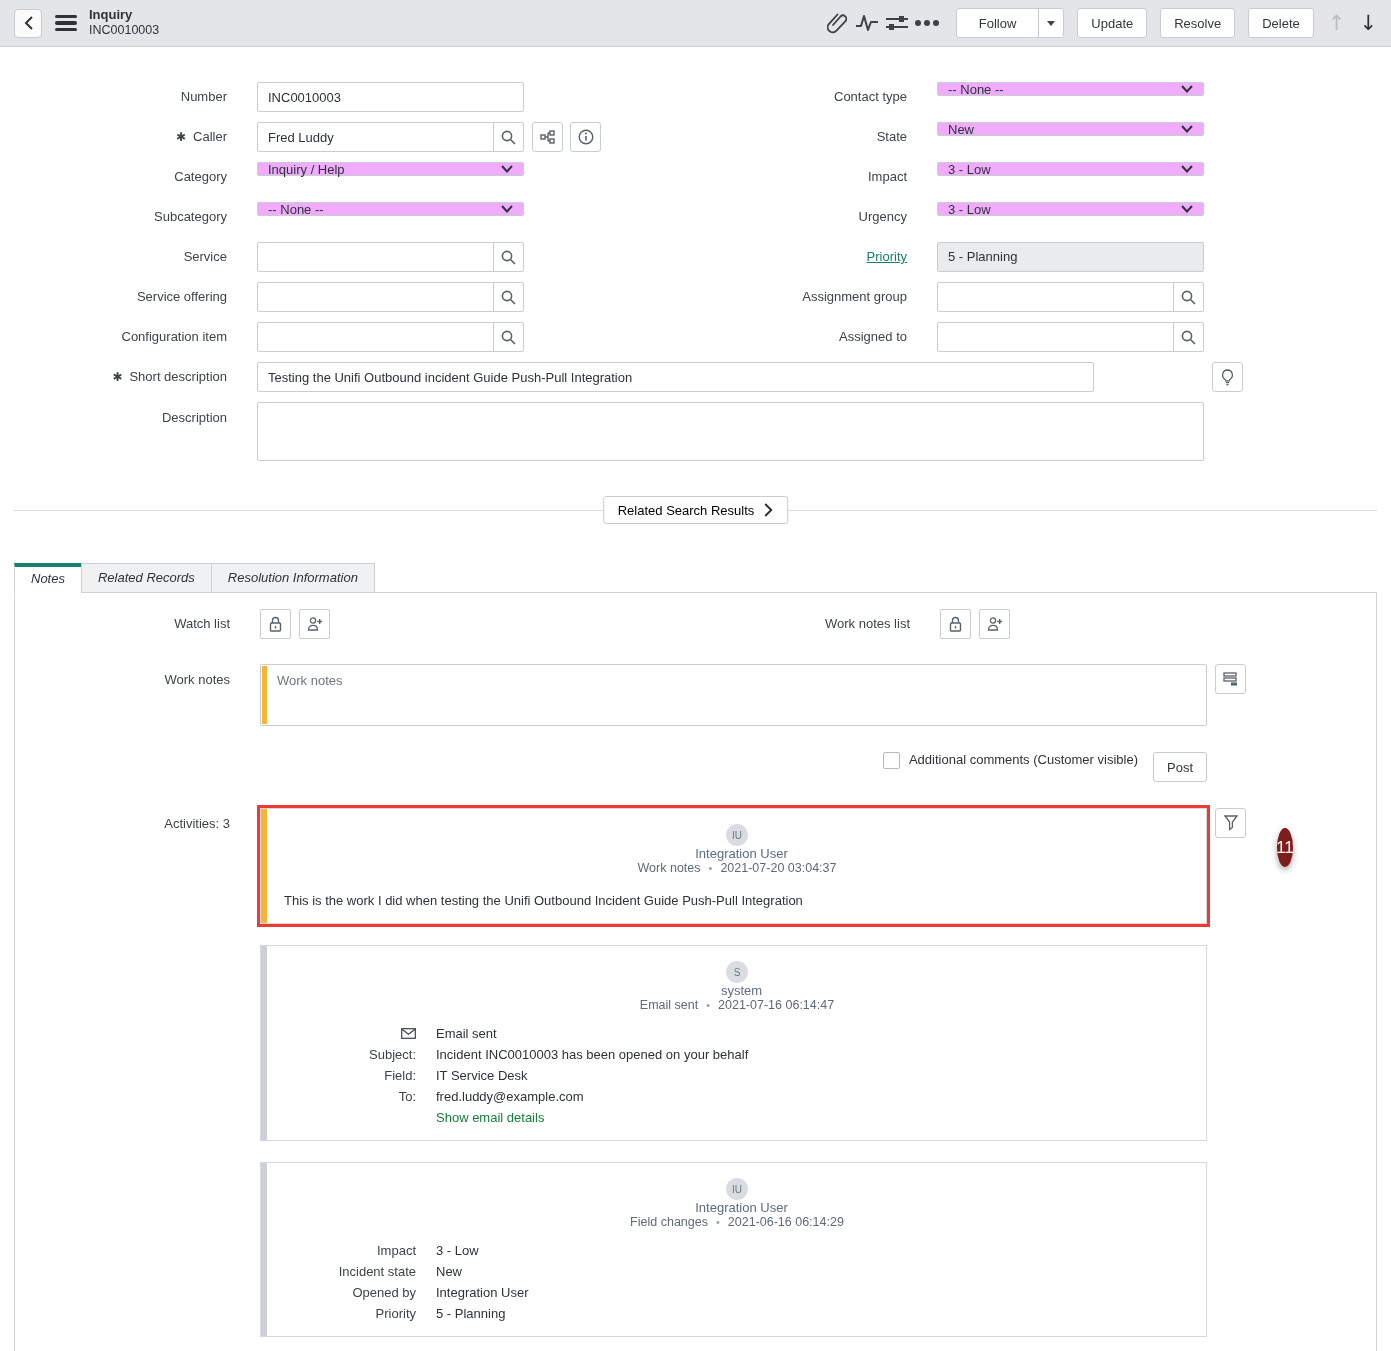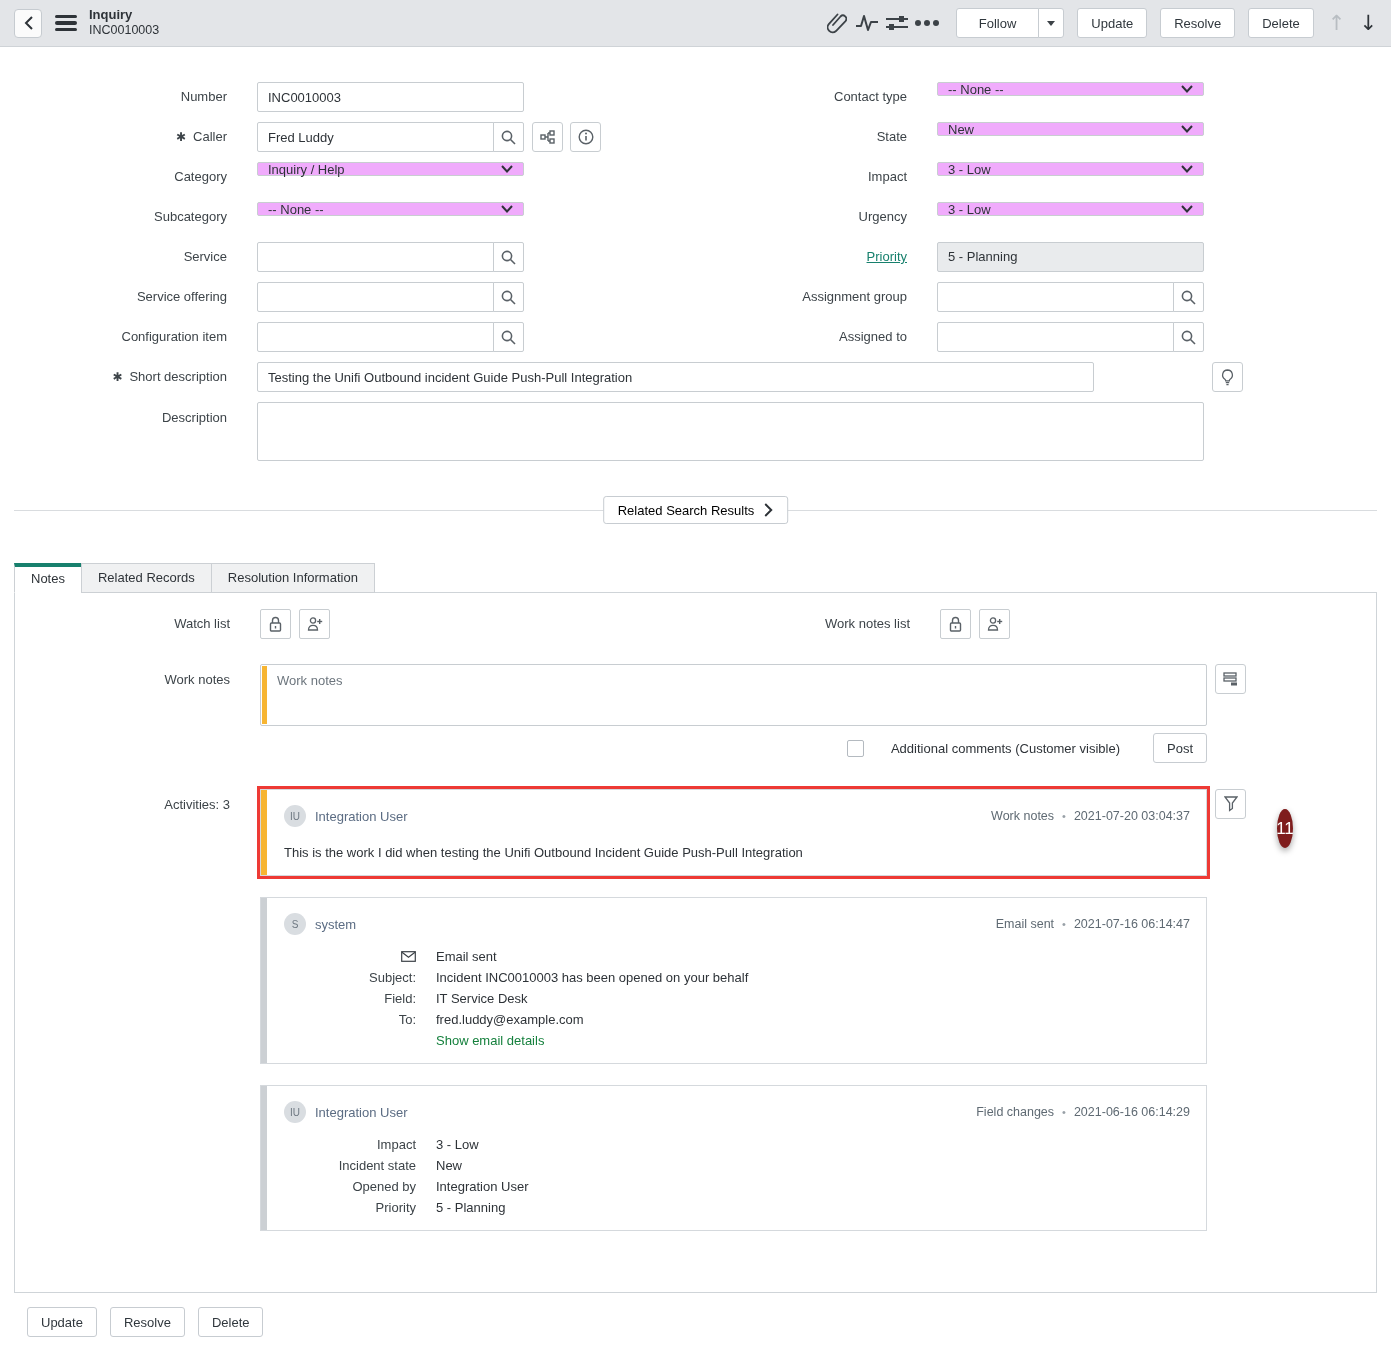--- a/index.html
+++ b/index.html
@@ -49,48 +49,48 @@
   .desc-area { width:947px; height:59px; padding:6px 10px; resize:none; }
   .link { color:#15803d; text-decoration:none; cursor:pointer; }
   .plink { color:#17806d; text-decoration:underline; cursor:pointer; }
 
   
   .rel-search { position:relative; margin-top:31px; height:28px; }
   .rel-search .line { position:absolute; left:14px; right:14px; top:14px; border-top:1px solid #d9dcdf; }
   .rel-search .rs-btn { position:absolute; left:50%; transform:translateX(-50%); top:0; height:28px; background:#fff; border:1px solid #c7ccd1; border-radius:3px; padding:0 14px; font-size:13px; display:flex; align-items:center; gap:10px; cursor:pointer; }
 
   
-  .tabs { display:flex; margin:39px 0 0 14px; position:relative; z-index:2; }
+  .tabs { display:flex; margin:39px 0 0 14px; position:relative; z-index:2;font-style:italic; }
   .tab { height:30px; line-height:28px; padding:0 16px; background:#f0f1f2; border:1px solid #ccd0d4; font-size:13px; cursor:pointer; margin-left:-1px; color:#2e3338; }
   .tab:first-child { margin-left:0; }
   .tab.active { background:#fff; border-top:4px solid #17806d; border-bottom:1px solid #fff; line-height:24px; }
   .panel { border:1px solid #cfd4d8; margin:-1px 14px 0 14px; padding:16px 0 40px 0; position:relative; }
   .panel-grid { display:grid; grid-template-columns:245px 267px 413px 267px; margin-top:0; row-gap:0; }
   .icon-pair { display:flex; gap:8px; }
   .wn-row { margin-top:25px; }
   .wn-wrap { position:relative; width:947px; border:1px solid #c8cdd1; border-radius:2px; height:62px; background:#fff; }
   .wn-bar { position:absolute; left:1px; top:1px; bottom:1px; width:5px; background:#f7b532; }
   .wn-wrap textarea { position:absolute; inset:0; width:100%; height:100%; border:none; padding:8px 10px 8px 16px; resize:none; background:transparent; }
   .wn-wrap textarea::placeholder { color:#6d767e; opacity:1; }
   .side-btn { position:absolute; left:955px; top:0; border-radius:3px; }
-  .comments-row { display:flex; justify-content:flex-end; align-items:center; margin-top:7px; padding-right:0; width:947px;gap:18px; }
+  .comments-row { display:flex; justify-content:flex-end; align-items:flex-start; margin-top:26px; padding-right:0; width:947px; }
   .checkbox { width:17px; height:17px; border:1px solid #b4bac0; border-radius:2px; background:#fff; cursor:pointer; }
   .cmt-label { font-size:13px; margin-left:9px; }
   .post-btn { margin-left:15px; }
 
   
   .act-row { margin-top:26px; }
   .stream { position:relative; width:947px; }
   .filter-btn { position:absolute; left:955px; top:0; border-radius:3px; }
   .card { position:relative; border:1px solid #d5d9dd; background:#fff; padding:15px 16px 15px 23px; margin-bottom:21px; }
   .card::before { content:""; position:absolute; left:0; top:0; bottom:0; width:6px; background:#ccd0d4; }
   .card.worknote::before { background:#f7b532; }
   .card.highlight { outline:3px solid #ee3a35; }
   .badge { position:absolute; left:calc(100% + 71px); top:19px; width:16px; height:39px; border-radius:50%; background:#7f1d1d; color:#fff; font-size:17px; display:flex; align-items:center; justify-content:center; box-shadow:0 3px 6px rgba(0,0,0,0.35); }
-  .card-head { display:flex; align-items:center; }
+  .card-head { display:flex; align-items:center;flex-direction:column; }
   .avatar { width:22px; height:22px; border-radius:50%; background:#d9dde1; color:#6e7882; font-size:10px; display:flex; align-items:center; justify-content:center; flex:none; }
   .uname { margin-left:9px; font-size:13px; color:#5b6c83; }
   .head-spacer { flex:1; }
   .meta { font-size:12.5px; color:#5f6a73; }
   .meta .mtime::before { content:"•"; margin:0 8px; color:#98a0a7; font-size:11px; }
   .card-body { margin-top:18px; font-size:13px; color:#2e3338; }
   .detail { margin-top:14px; display:grid; grid-template-columns:132px 1fr; column-gap:20px; row-gap:6px; font-size:13px; }
   .dlabel { text-align:right; color:#3d4449; }
   .dvalue { color:#2e3338; }
   .detail .link { font-size:13px; }

